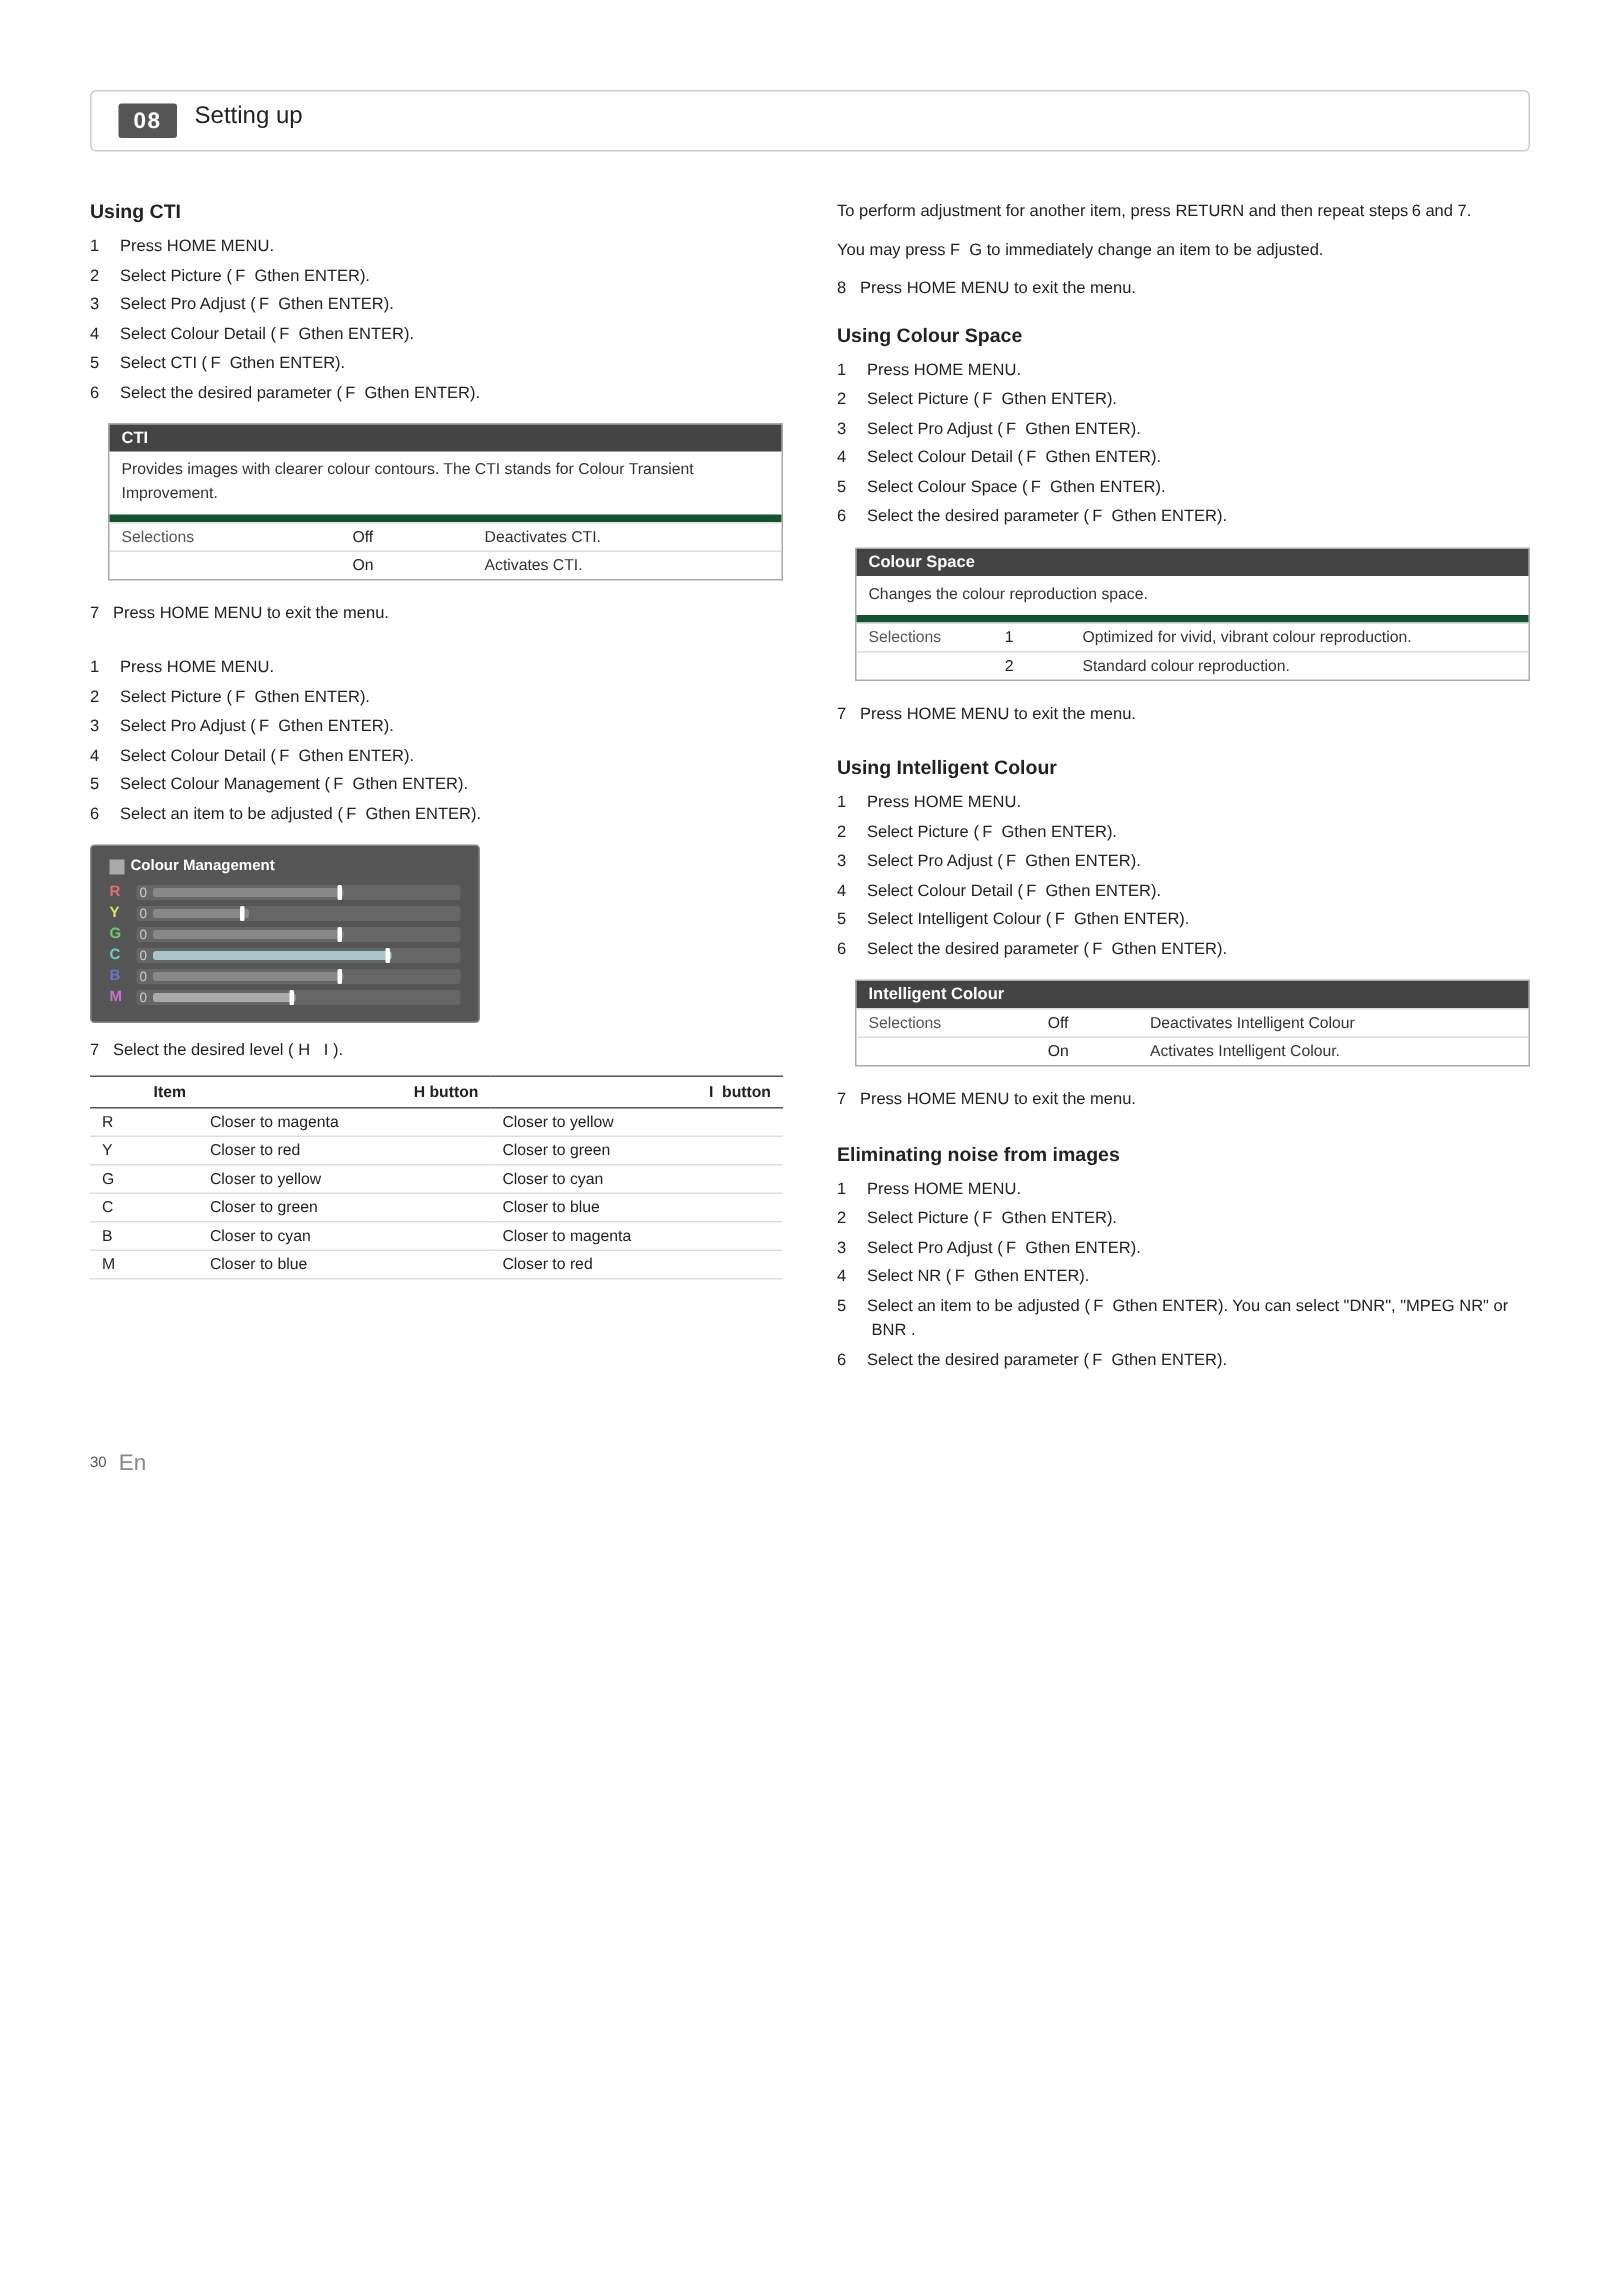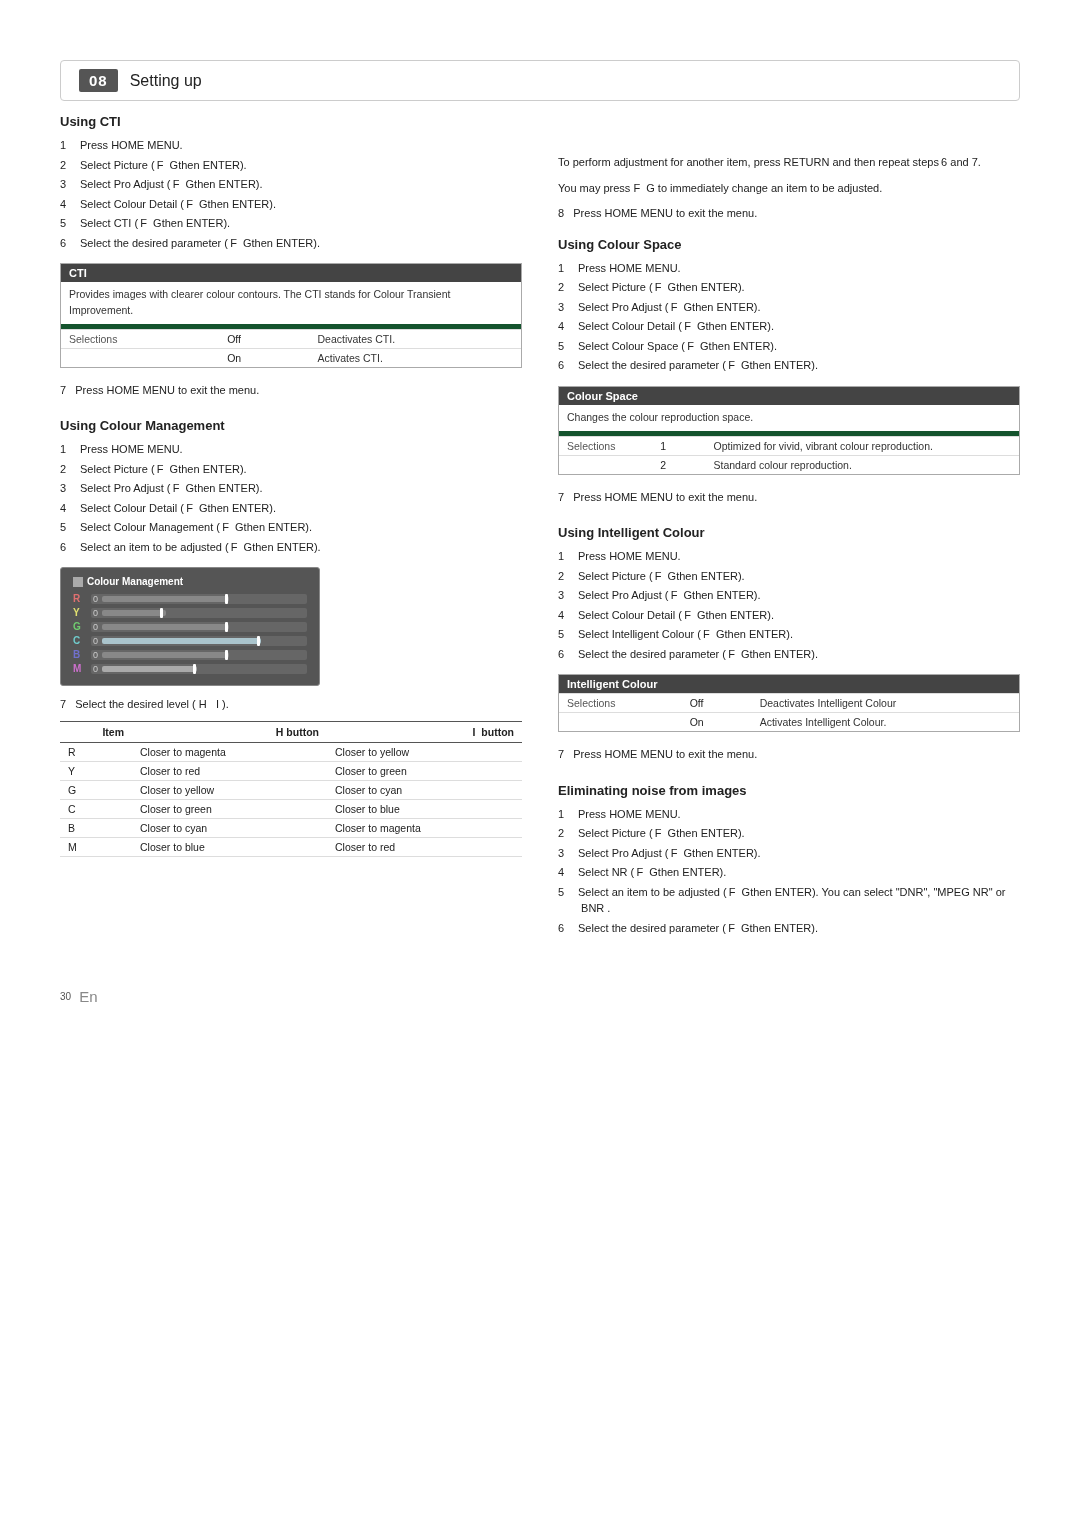--- a/index.html
+++ b/index.html
@@ -16,24 +16,24 @@
     .page {
       width: 1080px;
       min-height: 1528px;
       background: #fff;
       padding: 60px 60px 60px 60px;
     }
 
     
     .page-header {
       display: flex;
-      align-items: center;
+      align-items: flex-start;
       border: 1.5px solid #ccc;
       border-radius: 4px;
-      margin-bottom: 13px;
+      margin-bottom: 32px;
       padding: 8px 18px;
       width: 100%;
     }
     .page-header .num-box {
       background: #555;
       color: #fff;
       font-size: 15px;
       font-weight: bold;
       padding: 3px 10px;
       margin-right: 12px;
@@ -87,21 +87,21 @@
       font-size: 11px;
       color: #222;
     }
     .num-list li .t {
       flex: 1;
     }
 
     
     .info-box {
       border: 1px solid #aaa;
-      margin: 10px 0 14px 0;
+      margin: 10px 0 14px 12px;
       font-size: 10.5px;
     }
     .info-box .info-header {
       background: #444;
       color: #fff;
       font-weight: bold;
       padding: 3px 8px;
       font-size: 11px;
     }
     .info-box .info-desc {
@@ -312,21 +312,20 @@
               <td class="desc-col">Activates CTI.</td>
             </tr>
           </tbody>
             </table>
         </div>
 
         <div class="step-desc">7&nbsp;&nbsp;&nbsp;Press HOME MENU to exit the menu.</div>
       </div>
 
       <div class="section-block">
-        <div class="section-title">Using Colour Management</div>
         <ul class="num-list">
           <li>
               <span class="n">1</span>
               <span class="t">Press HOME MENU.</span>
             </li>
           <li>
               <span class="n">2</span>
               <span class="t">Select Picture ( F &nbsp;Gthen ENTER).</span>
             </li>
           <li>
@@ -450,21 +449,21 @@
               <td>Closer to red</td>
             </tr>
           </tbody>
         </table>
 
       </div>
     </div>
 
     <div class="col-right">
 
-      <div style="margin-bottom:14px;margin-top:40px;">
+      <div style="margin-bottom:14px;">
         <div class="note-text">To perform adjustment for another item, press RETURN and then repeat steps 6 and 7.</div>
         <div class="note-text">You may press F &nbsp;G to immediately change an item to be adjusted.</div>
         <div class="note-text">8&nbsp;&nbsp;&nbsp;Press HOME MENU to exit the menu.</div>
       </div>
 
       <div class="section-block">
         <div class="section-title">Using Colour Space</div>
         <ul class="num-list">
           <li>
               <span class="n">1</span>

